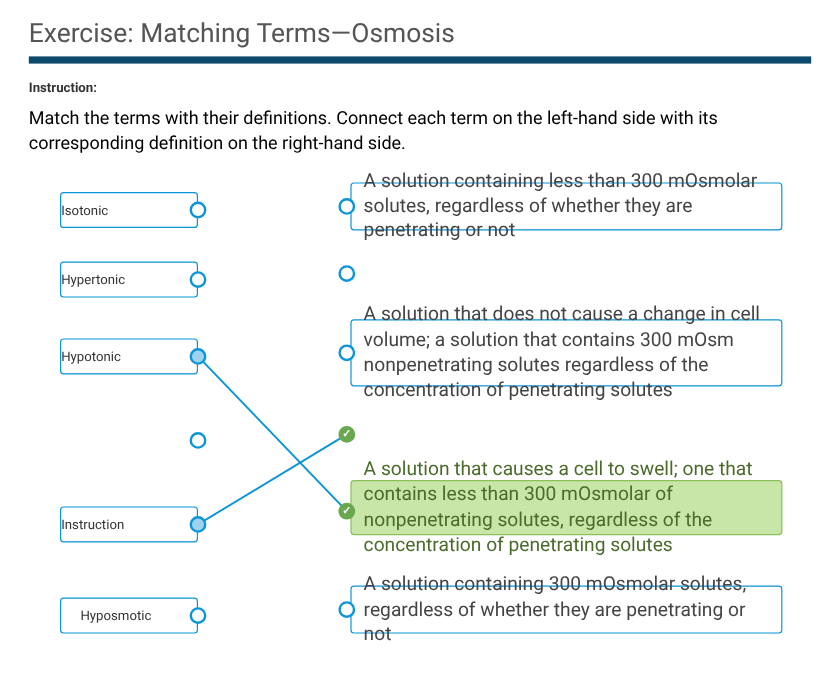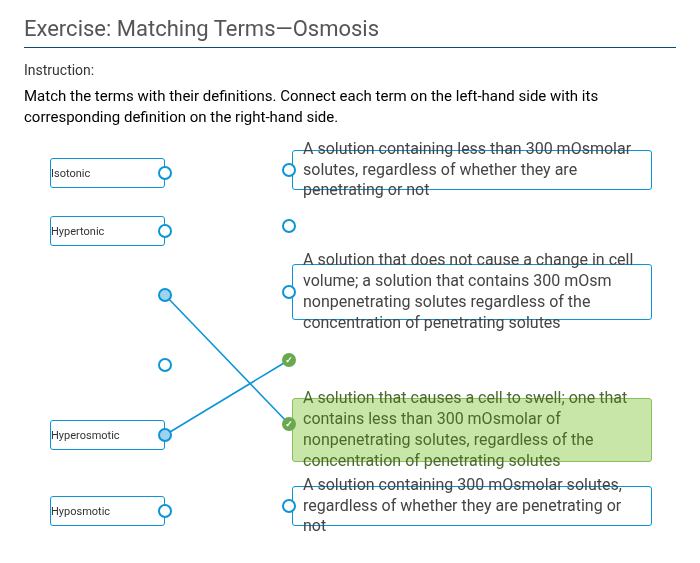--- a/index.html
+++ b/index.html
@@ -7,27 +7,27 @@
     font-family: -apple-system, BlinkMacSystemFont, "Segoe UI", Roboto, Helvetica, Arial, sans-serif;
     background: #ffffff;
     width: 700px;
     color: #333;
   }
   .page { padding: 16px 24px 24px 24px; }
   .title {
     font-size: 22px;
     font-weight: 400;
     color: #555;
-    border-bottom: 1px solid #0c4a6e;
+    border-bottom: 6px solid #0c4a6e;
     padding-bottom: 6px;
     margin-bottom: 14px;
   }
   .instruction-label {
-    font-size: 14px;
-    font-weight: 400;
+    font-size: 11px;
+    font-weight: 700;
     margin-bottom: 8px;
     color: #333;
   }
   .instruction-text {
     font-size: 15px;
     color: #000000;
     line-height: 1.4;
     margin-bottom: 22px;
   }
   .match-area {
@@ -112,41 +112,44 @@
         <line x1="135" y1="285" x2="259" y2="210"></line>
       </svg>
   <div class="term-box" style="left: 20px; top: 8px;">
         <span>Isotonic</span>
       </div>
       <div class="connector" style="left: 128px; top: 16px;"></div>
       <div class="term-box" style="left: 20px; top: 66px;">
         <span>Hypertonic</span>
       </div>
       <div class="connector" style="left: 128px; top: 74px;"></div>
+      <div class="term-box" style="left: 20px; top: 130px;">
+        <span>Hypotonic</span>
+      </div>
       <div class="connector filled" style="left: 128px; top: 138px;"></div>
       <div class="connector" style="left: 128px; top: 208px;"></div>
       <div class="term-box" style="left: 20px; top: 270px;">
-        <span>Hyperosmotic</span>
+        <span>Instruction</span>
       </div>
       <div class="connector filled" style="left: 128px; top: 278px;"></div>
-      <div class="term-box" style="left: 20px; top: 346px;">
+      <div class="term-box" style="left: 20px; top: 346px; padding-left: 16px;">
         <span>Hyposmotic</span>
       </div>
       <div class="connector" style="left: 128px; top: 354px;"></div>
       <div class="def-box" style="left: 262px; top: 0px; height: 40px;">
         <span>A solution containing less than 300 mOsmolar solutes, regardless of whether they are penetrating or not</span>
       </div>
       <div class="connector" style="left: 252px; top: 13px;"></div>
       <div class="connector" style="left: 252px; top: 69px;"></div>
       <div class="def-box" style="left: 262px; top: 114px; height: 56px;">
         <span>A solution that does not cause a change in cell volume; a solution that contains 300 mOsm nonpenetrating solutes regardless of the concentration of penetrating solutes</span>
       </div>
       <div class="connector" style="left: 252px; top: 135px;"></div>
       <div class="connector correct" style="left: 252px; top: 203px;"></div>
-      <div class="def-box correct" style="left: 262px; top: 248px; height: 64px;">
+      <div class="def-box correct" style="left: 262px; top: 248px; height: 46px;">
         <span>A solution that causes a cell to swell; one that contains less than 300 mOsmolar of nonpenetrating solutes, regardless of the concentration of penetrating solutes</span>
       </div>
       <div class="connector correct" style="left: 252px; top: 267px;"></div>
       <div class="def-box" style="left: 262px; top: 336px; height: 40px;">
         <span>A solution containing 300 mOsmolar solutes, regardless of whether they are penetrating or not</span>
       </div>
       <div class="connector" style="left: 252px; top: 349px;"></div>
     </div>
 </div>
 

